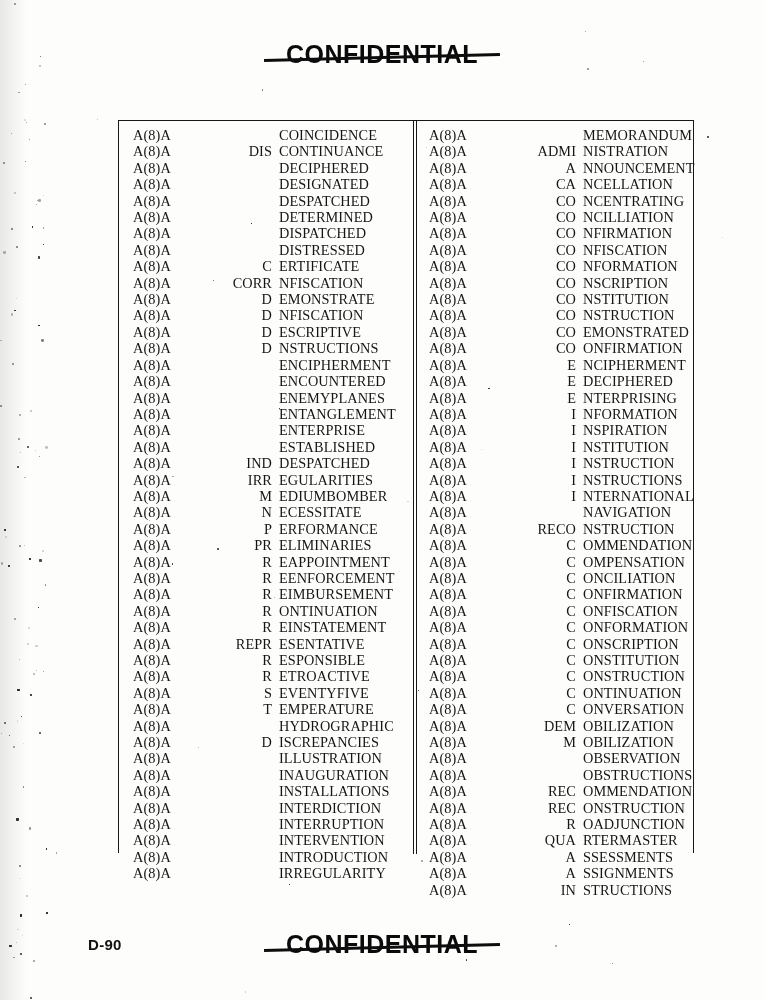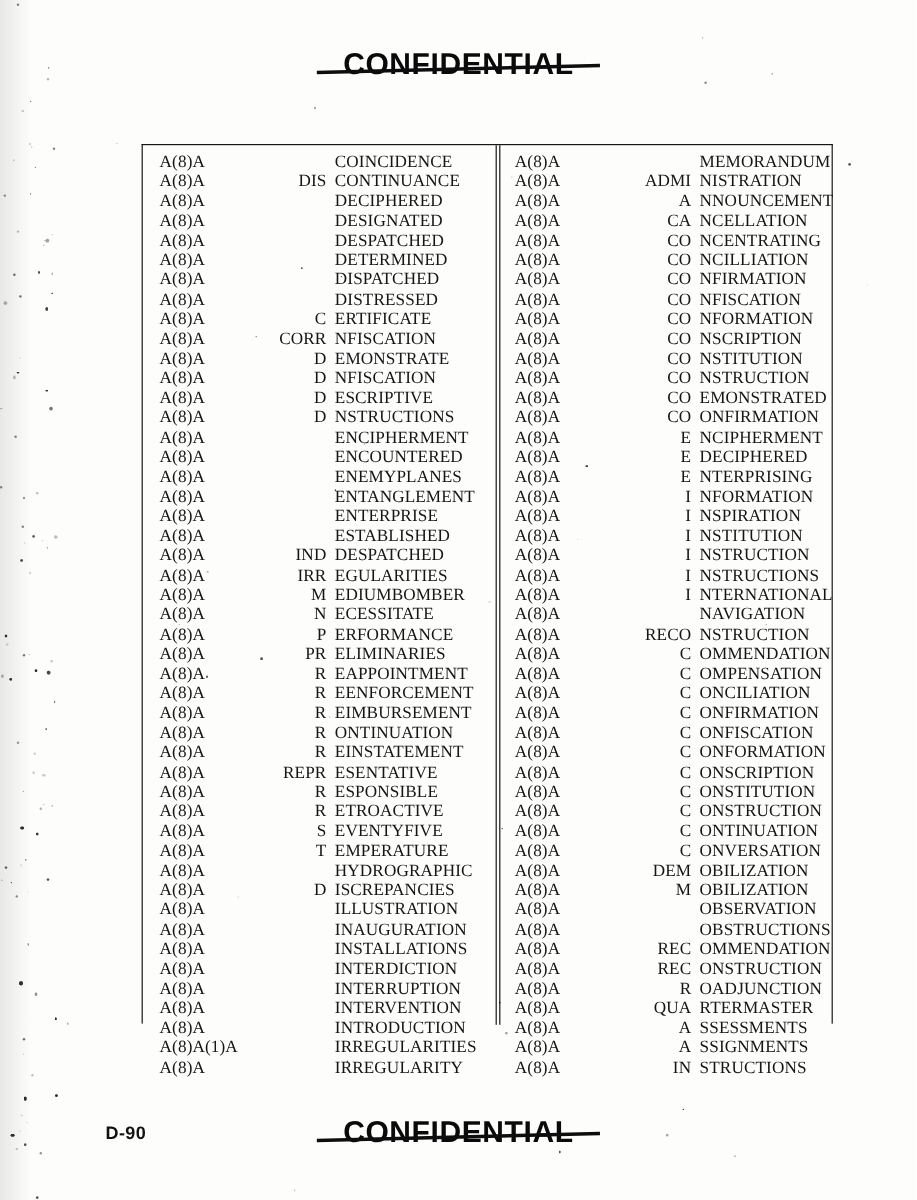--- a/index.html
+++ b/index.html
@@ -664,25 +664,20 @@
           <span class="cell-pattern">A(8)A</span>
           <span class="cell-prefix"></span>
           <span class="cell-word">INTERVENTION</span>
         </div>
         <div class="row">
           <span class="cell-pattern">A(8)A</span>
           <span class="cell-prefix"></span>
           <span class="cell-word">INTRODUCTION</span>
         </div>
         <div class="row">
-          <span class="cell-pattern">A(8)A(1)A</span>
-          <span class="cell-prefix"></span>
-          <span class="cell-word">IRREGULARITIES</span>
-        </div>
-        <div class="row">
           <span class="cell-pattern">A(8)A</span>
           <span class="cell-prefix"></span>
           <span class="cell-word">IRREGULARITY</span>
         </div>
       </div>
     <div class="half" id="half-right">
         <div class="row">
           <span class="cell-pattern">A(8)A</span>
           <span class="cell-prefix"></span>
           <span class="cell-word">MEMORANDUM</span>

